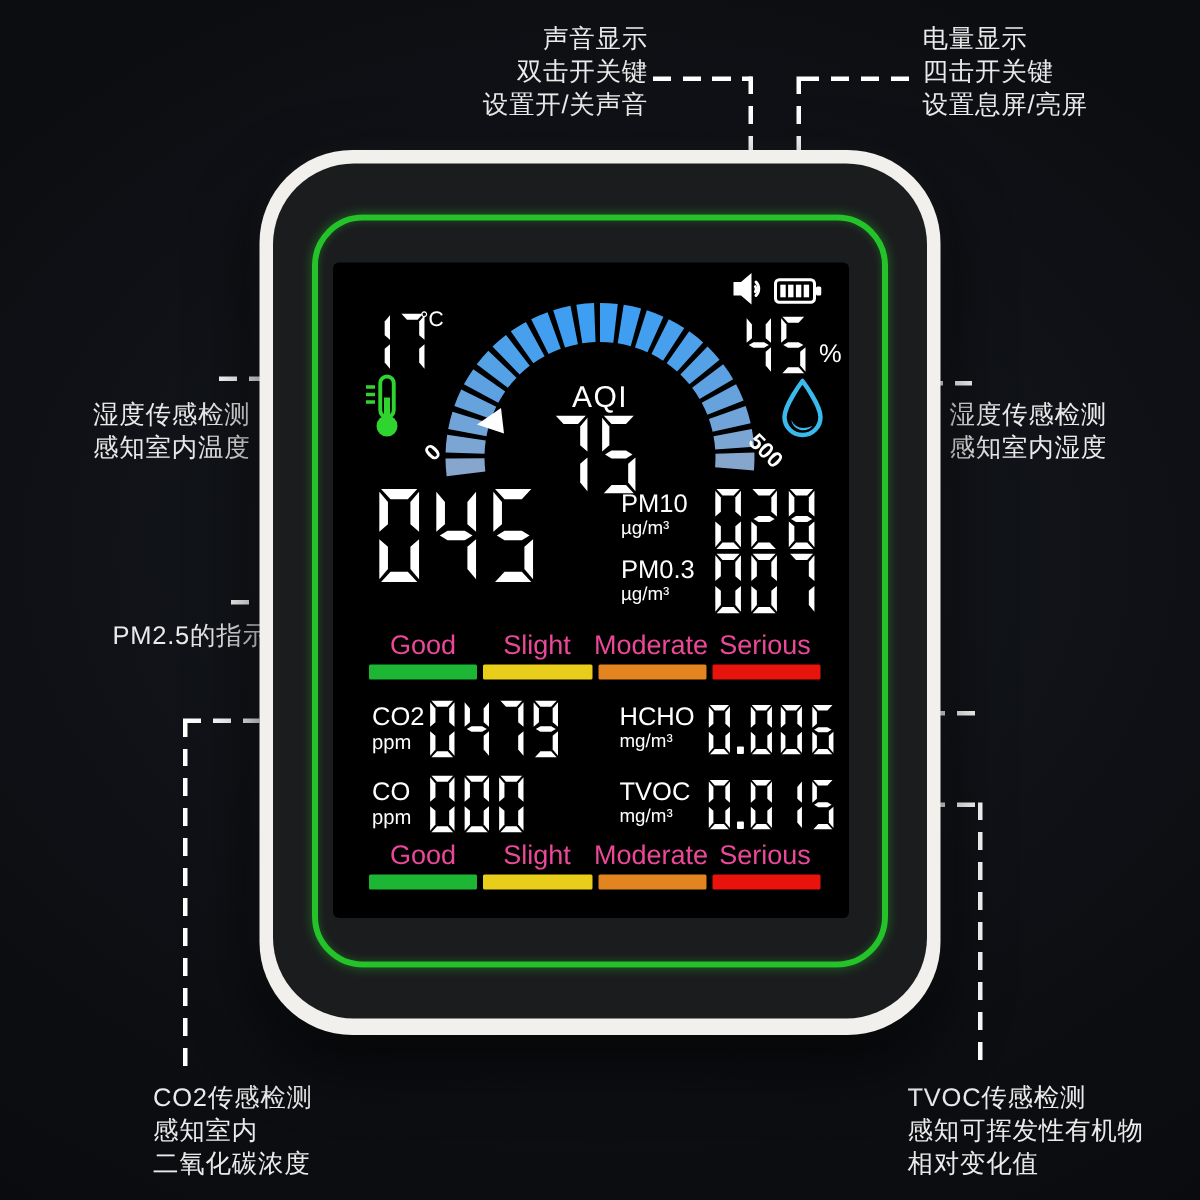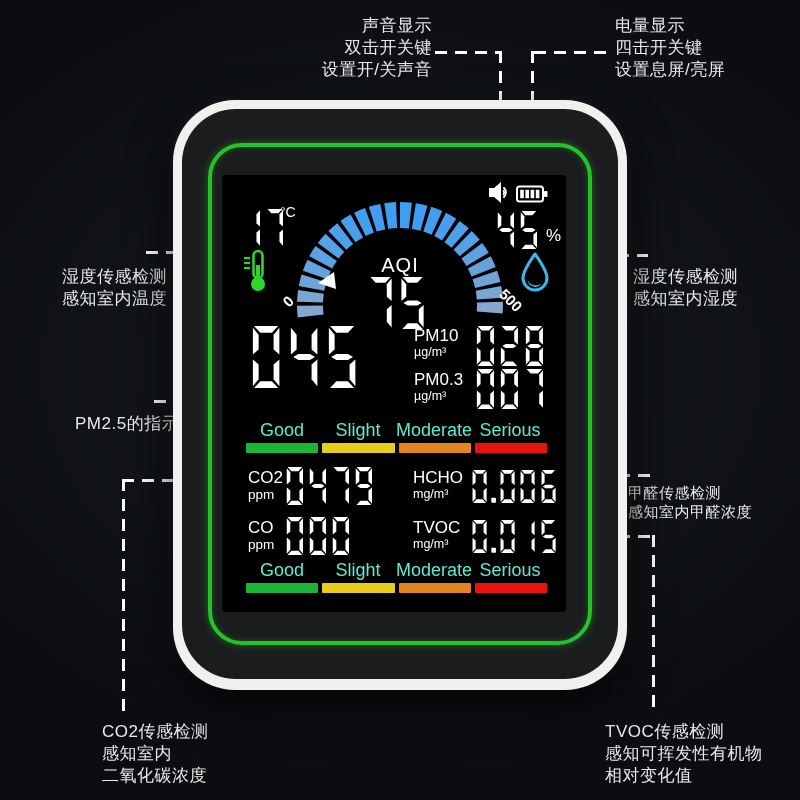--- a/index.html
+++ b/index.html
@@ -21,21 +21,21 @@
   .bezel{position:absolute;left:9px;top:9px;right:9px;bottom:11px;border-radius:54px;background:#1b1c1e;}
   .greenframe{position:absolute;left:35px;top:43px;width:384px;height:502px;border-radius:34px;
     border:4px solid #25c32a;box-sizing:border-box;box-shadow:0 0 8px rgba(37,195,42,.45), inset 0 0 6px rgba(37,195,42,.35);}
   .screen{position:absolute;left:49px;top:75px;width:344px;height:437px;background:#000;border-radius:4px;}
   
   .seg{position:absolute;display:flex;align-items:flex-end;}
   .seg svg{display:block;}
   
   .slabel{position:absolute;color:#fff;}
   .scale-row{position:absolute;left:22px;width:304px;height:20px;display:flex;}
-  .scale-row span{flex:1;text-align:center;color:#5eead4;font-size:18px;}
+  .scale-row span{flex:1;text-align:center;color:#ec4899;font-size:18px;}
   .bar{position:absolute;left:24px;width:301px;height:10px;display:flex;gap:4px;}
   .bar div{flex:1;border-radius:1px;}
   .gauge-svg{position:absolute;left:0;top:0;pointer-events:none;}
   .icon{position:absolute;}
 </style>
 </head>
 <body>
 
 <div class="stage">
 
@@ -52,24 +52,20 @@
   <div class="ann" style="left:62px;top:266px;width:120px;">
     <div>湿度传感检测</div>
     <div>感知室内温度</div>
   </div>
   <div class="ann" style="left:633px;top:266px;width:130px;">
     <div>湿度传感检测</div>
     <div>感知室内湿度</div>
   </div>
   <div class="ann" style="left:75px;top:413px;width:130px;">
     <div>PM2.5的指示</div>
-  </div>
-  <div class="ann small" style="left:628px;top:483px;width:145px;">
-    <div>甲醛传感检测</div>
-    <div>感知室内甲醛浓度</div>
   </div>
   <div class="ann" style="left:102px;top:721px;width:160px;">
     <div>CO2传感检测</div>
     <div>感知室内</div>
     <div>二氧化碳浓度</div>
   </div>
   <div class="ann" style="left:560px;top:721px;width:170px;margin-left:45px;">
     <div>TVOC传感检测</div>
     <div>感知可挥发性有机物</div>
     <div>相对变化值</div>

